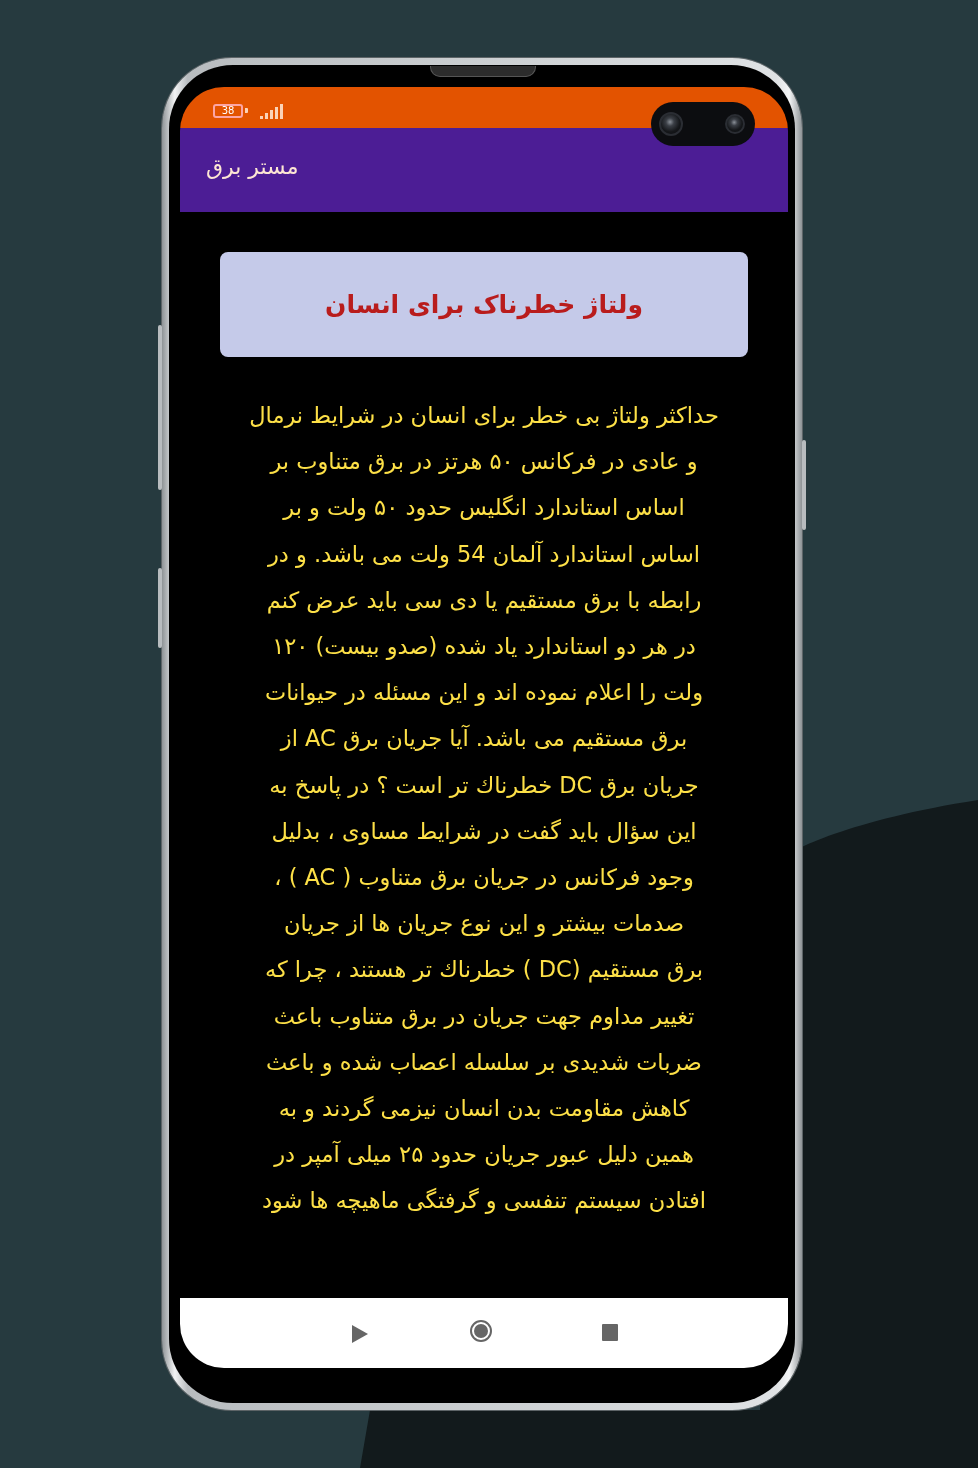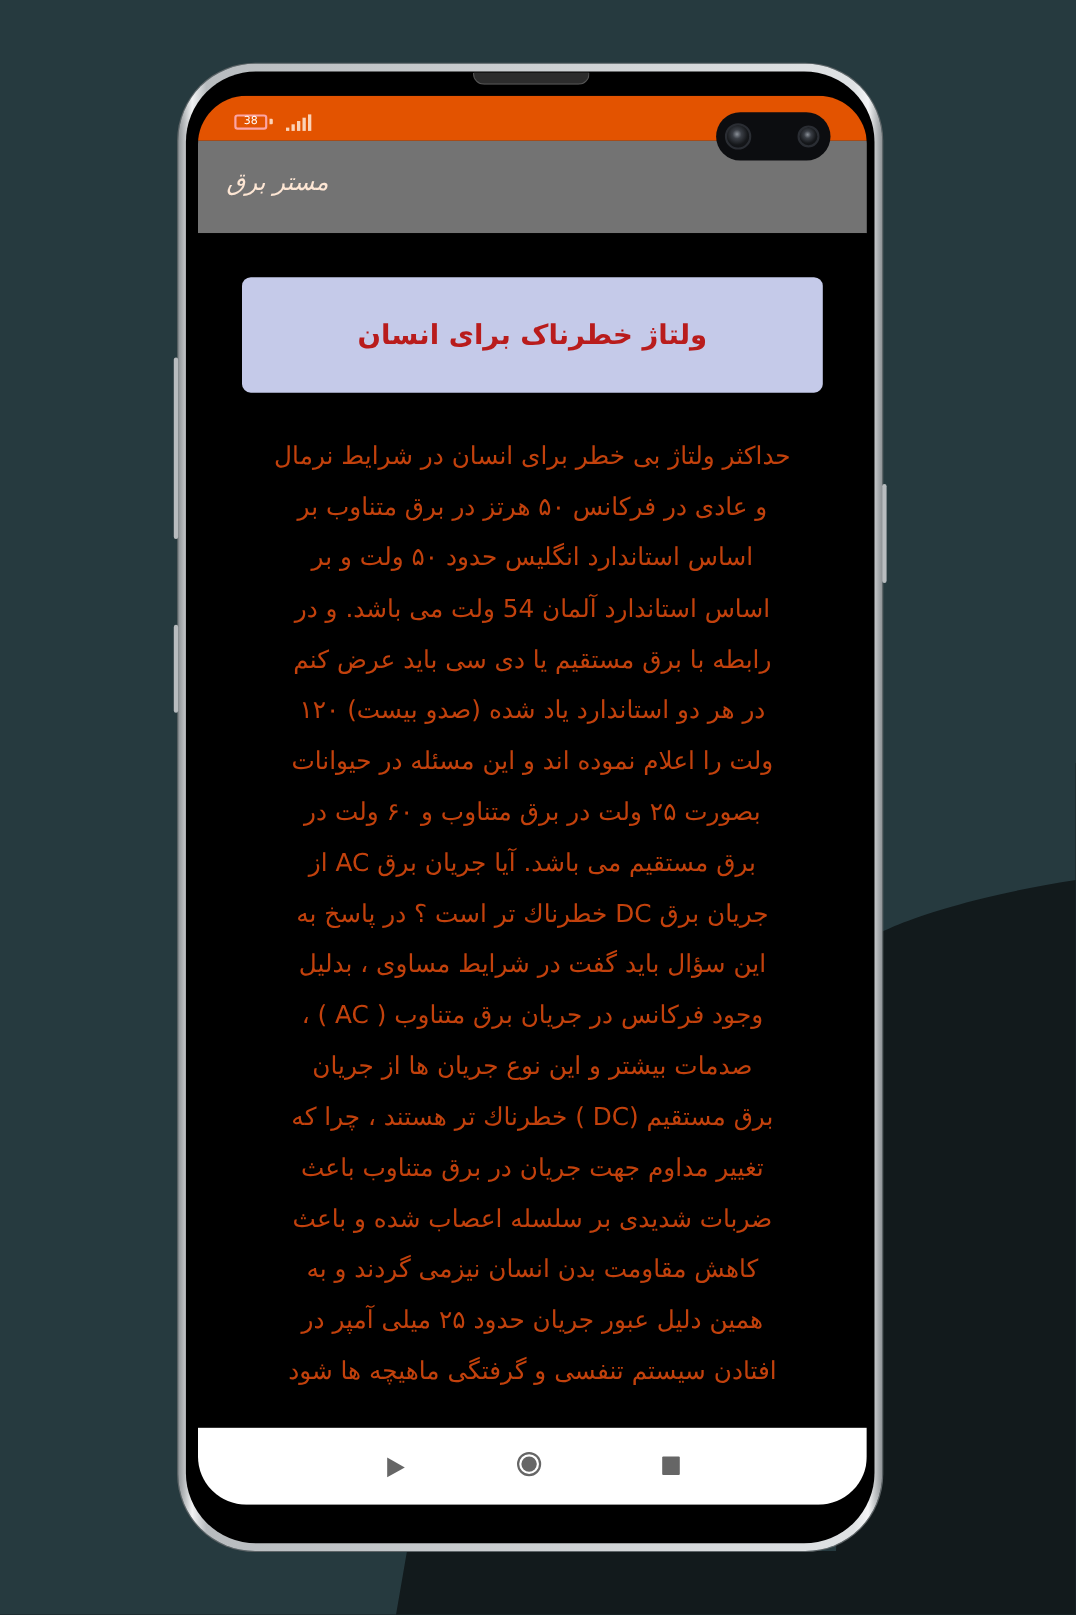--- a/index.html
+++ b/index.html
@@ -51,22 +51,21 @@
     position:absolute; left:471px; top:15px; width:104px; height:44px;
     background:#0c0d10; border-radius:22px; z-index:5;
   }
   .lens {
     position:absolute; border-radius:50%;
     background:radial-gradient(circle at 45% 40%, #8a9098 0, #3a3e45 25%, #15171a 60%, #0c0d10 100%);
     border:2px solid #2a2d33;
   }
   .app-bar {
     position:absolute; left:0; top:41px; width:629px; height:84px;
-    background:#737373;
-    font-style:italic;
+    background:#4c1d95;
   }
   .app-title {
     position:absolute; left:26px; top:26px;
     color:#fde6d4; font-size:22px; direction:rtl;
     font-family:"DejaVu Sans", sans-serif;
   }
   .content {
     position:absolute; left:0; top:125px; width:608px; height:1086px;
     background:#000; overflow:hidden;
   }
@@ -74,21 +73,21 @@
     position:absolute; left:40px; top:40px; width:528px; height:105px;
     background:#c5cae9; border-radius:8px;
     display:flex; align-items:center; justify-content:center;
   }
   .header-text {
     color:#b91c1c; font-size:25px; font-weight:bold; direction:rtl;
     font-family:"DejaVu Sans", sans-serif;
   }
   .body-text {
     position:absolute; left:30px; top:180px; width:548px;
-    color:#c2410c; font-size:22.5px; line-height:46.2px;
+    color:#fde047; font-size:22.5px; line-height:46.2px;
     text-align:center; direction:rtl;
     font-family:"DejaVu Sans", sans-serif;
   }
   .body-text div { white-space:nowrap; }
   .nav-bar {
     position:absolute; left:0; top:1211px; width:608px; height:70px;
     background:#fff;
   }
   .nav-back {
     position:absolute; left:172px; top:27px; width:0; height:0;
@@ -149,21 +148,20 @@
       <div class="header-text">ولتاژ خطرناک برای انسان</div>
     </div>
     <div class="body-text">
       <div>حداکثر ولتاژ بی خطر برای انسان در شرایط نرمال</div>
       <div>و عادی در فرکانس ۵۰ هرتز در برق متناوب بر</div>
       <div>اساس استاندارد انگلیس حدود ۵۰ ولت و بر</div>
       <div>اساس استاندارد آلمان 54 ولت می باشد. و در</div>
       <div>رابطه با برق مستقیم یا دی سی باید عرض کنم</div>
       <div>در هر دو استاندارد یاد شده (صدو بیست) ۱۲۰</div>
       <div>ولت را اعلام نموده اند و این مسئله در حیوانات</div>
-      <div>بصورت ۲۵ ولت در برق متناوب و ۶۰ ولت در</div>
       <div>برق مستقیم می باشد.  آیا جریان برق AC از</div>
       <div>جریان برق DC  خطرناك تر است ؟ در پاسخ به</div>
       <div>این سؤال باید گفت در شرایط مساوی ، بدلیل</div>
       <div>وجود فرکانس در جریان برق متناوب ( AC ) ،</div>
       <div>صدمات بیشتر و این نوع جریان ها از جریان</div>
       <div>برق مستقیم (DC ) خطرناك تر هستند ، چرا که</div>
       <div>تغییر مداوم جهت جریان در برق متناوب باعث</div>
       <div>ضربات شدیدی بر سلسله اعصاب شده و باعث</div>
       <div>کاهش مقاومت بدن انسان نیزمی گردند و به</div>
       <div>همین دلیل عبور جریان حدود ۲۵ میلی آمپر در</div>

